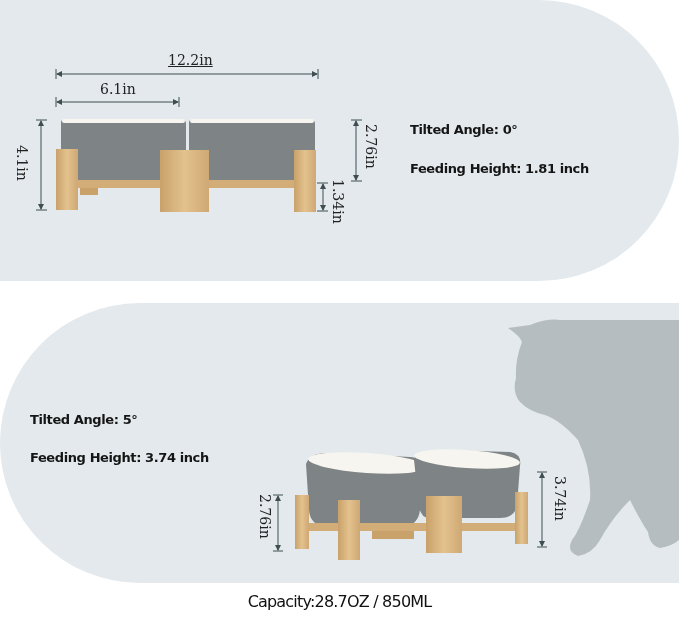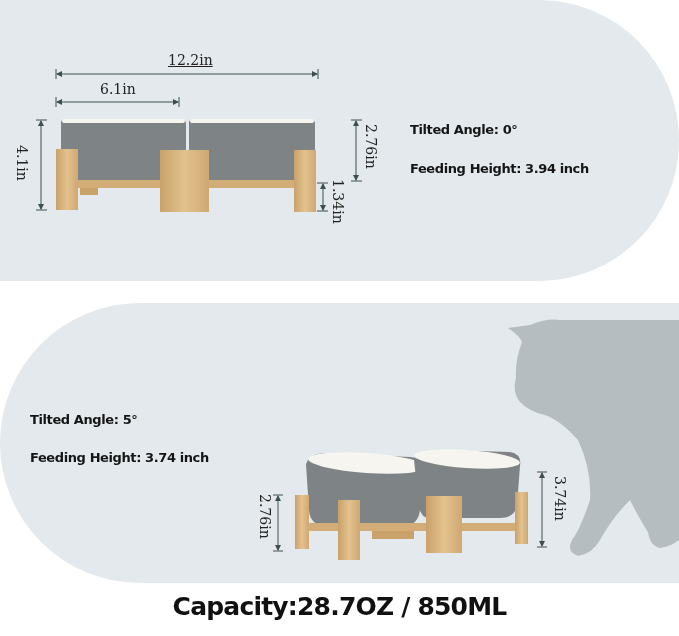--- a/index.html
+++ b/index.html
@@ -10,21 +10,21 @@
   }
   .panel-bottom {
     position: absolute; left: 0; top: 303px; width: 679px; height: 280px;
     background: #e3e9ec; border-radius: 140px 0 0 140px;
   }
   .spec { position: absolute; font-family: "DejaVu Sans", sans-serif; font-weight: bold; color: #151515; font-size: 13px; letter-spacing: -0.4px; white-space: nowrap; }
   .dim { position: absolute; font-family: "DejaVu Serif", serif; color: #222; font-size: 14px; white-space: nowrap; }
   .dim.vert { transform: rotate(90deg); transform-origin: left top; }
   .capacity {
     position: absolute; left: 0; top: 592px; width: 679px; text-align: center;
-    font-family: "DejaVu Sans", sans-serif; font-weight: bold; font-size: 25px; color: #111; letter-spacing: -0.8px;
+    font-family: "DejaVu Sans", sans-serif; font-weight: normal; font-size: 16px; color: #111; letter-spacing: -0.8px;
   }
   svg { position: absolute; left: 0; top: 0; }
 </style>
 </head>
 <body>
 
 <div class="panel-top"></div>
 <div class="panel-bottom"></div>
 
 <svg width="679" height="636" viewBox="0 0 679 636">
@@ -107,20 +107,20 @@
     Q640,520 648,532 Q650,546 660,548 Q672,546 679,540 Z"></path>
 </svg>
 
 <div class="dim" style="left:168px; top:52px;text-decoration:underline;">12.2in</div>
 <div class="dim" style="left:100px; top:81px;">6.1in</div>
 <div class="dim vert" style="left:30px; top:145px;">4.1in</div>
 <div class="dim vert" style="left:379px; top:124px;">2.76in</div>
 <div class="dim vert" style="left:346px; top:179px;">1.34in</div>
 
 <div class="spec" style="left:410px; top:122px;">Tilted Angle: 0°</div>
-<div class="spec" style="left:410px; top:161px;">Feeding Height: 3.94 inch</div>
+<div class="spec" style="left:410px; top:161px;">Feeding Height: 1.81 inch</div>
 
 <div class="spec" style="left:30px; top:412px;">Tilted Angle: 5°</div>
 <div class="spec" style="left:30px; top:450px;">Feeding Height: 3.74 inch</div>
 <div class="dim vert" style="left:273px; top:494px;">2.76in</div>
 <div class="dim vert" style="left:568px; top:476px;">3.74in</div>
 
 <div class="capacity">Capacity:28.7OZ / 850ML</div>
 
 </body></html>

